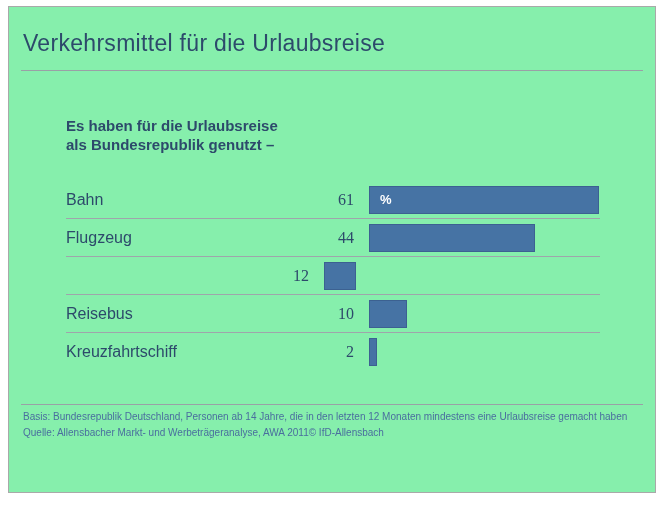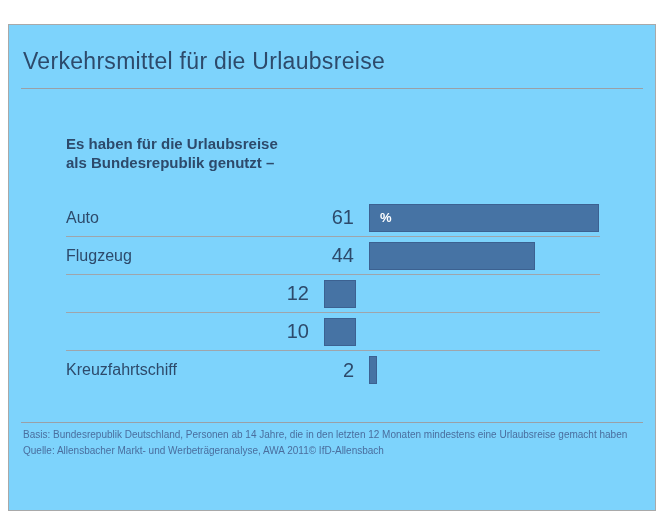--- a/index.html
+++ b/index.html
@@ -3,23 +3,23 @@
 <meta charset="utf-8">
 <style>
   * { margin: 0; padding: 0; box-sizing: border-box; }
   html, body {
     width: 668px; height: 523px;
     background: #ffffff;
     font-family: "Liberation Sans", sans-serif;
   }
   .panel {
     position: absolute;
-    left: 8px; top: 24px;
+    left: 8px; top: 6px;
     width: 648px; height: 487px;
-    background: #7dd3fc;
+    background: #86efac;
     border: 1px solid #a9a9a9;
     overflow: hidden;
   }
   .title {
     margin: 23px 14px 0 14px;
     font-size: 23px;
     font-weight: 400;
     letter-spacing: 0.3px;
     color: #2d4a6b;
   }
@@ -45,24 +45,25 @@
     align-items: center;
     height: 38px;
   }
   .row.sep { border-bottom: 1px solid #9fa5ab; }
   .lbl {
     font-size: 16px;
     color: #2d4a6b;
     white-space: nowrap;
   }
   .val {
-    font-size: 20px;
+    font-size: 16px;
     color: #2d4a6b;
     text-align: right;
     padding-right: 2px;
+    font-family: Liberation Serif, serif;
   }
   .barwrap {
     padding-left: 13px;
     height: 28px;
     display: flex;
     align-items: center;
   }
   .bar {
     height: 28px;
     background: #4673a4;
@@ -100,21 +101,21 @@
   <div class="title-rule"></div>
 
   <div class="subtitle">
     <span>Es haben für die Urlaubsreise</span><br>
     <span>als Bundesrepublik genutzt –</span>
   </div>
 
   <div class="chart">
 
     <div class="row sep">
-      <span class="lbl">Auto</span>
+      <span class="lbl">Bahn</span>
       <span class="val">61</span>
       <span class="barwrap">
         <span class="bar" style="width: 230px; background: rgb(70, 115, 164); border-color: rgb(60, 97, 145);">
           <span class="pct">%</span>
         </span>
       </span>
     </div>
 
     <div class="row sep">
       <span class="lbl">Flugzeug</span>
@@ -125,20 +126,21 @@
     </div>
 
     <div class="row sep">
       <span class="val">12</span>
       <span class="barwrap">
         <span class="bar" style="width: 45px; background: rgb(70, 115, 164); border-color: rgb(60, 97, 145);"></span>
       </span>
     </div>
 
     <div class="row sep">
+      <span class="lbl">Reisebus</span>
       <span class="val">10</span>
       <span class="barwrap">
         <span class="bar" style="width: 38px; background: rgb(70, 115, 164); border-color: rgb(60, 97, 145);"></span>
       </span>
     </div>
 
 
     <div class="row">
       <span class="lbl">Kreuzfahrtschiff</span>
       <span class="val">2</span>

